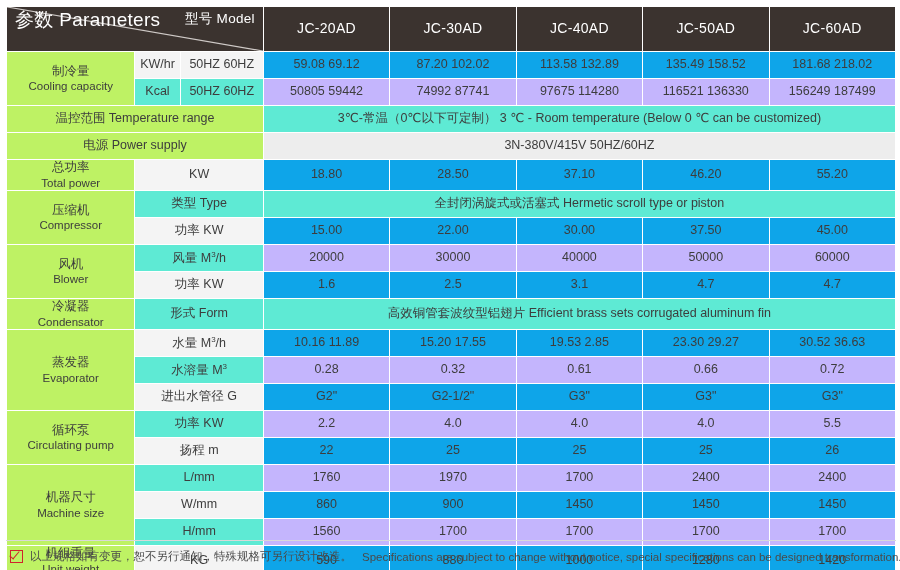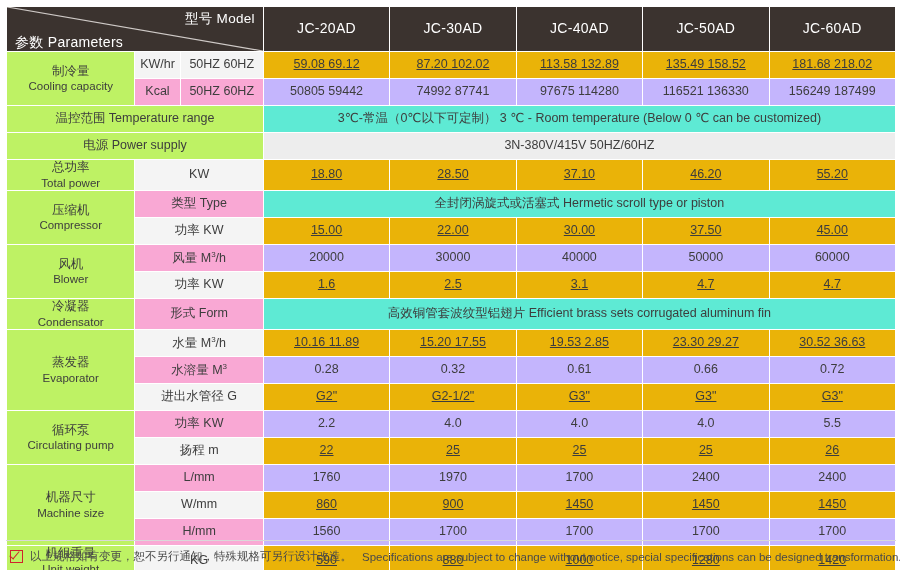--- a/index.html
+++ b/index.html
@@ -40,36 +40,36 @@
   }
   td.head-corner{
     position:relative;
     padding:0;
     overflow:hidden;
   }
   td.head-corner .diag{
     position:absolute;left:0;top:0;width:100%;height:100%;
   }
   td.head-corner .lbl-params{
-    position:absolute;left:8px;bottom:0;
-    font-size:14px;
+    position:absolute;left:8px;bottom:19px;
+    font-size:19px;
   }
   td.head-corner .lbl-model{
     position:absolute;right:8px;top:4px;
     font-size:13.5px;
   }
   td.modelcol{font-size:14.5px;}
 
   
   .lbl{background:#bef264;color:#3d3d3d;font-size:12.5px;}
   .lbl .cn{display:block;font-size:12.5px;}
   .lbl .en{display:block;font-size:11.5px;}
-  .unit-a{background:#f9a8d4;}
+  .unit-a{background:#5eead4;}
   .unit-b{background:#f4f4f4;}
-  .val-a{background:#eab308;text-decoration:underline;}
+  .val-a{background:#0ea5e9;}
   .val-b{background:#c4b5fd;}
   .span-a{background:#ededed;}
   .span-b{background:#5eead4;}
   .rowh{height:27px;}
 
   sup{font-size:8px;vertical-align:super;}
 
   
   .footer{
     position:absolute;left:10px;top:543px;

